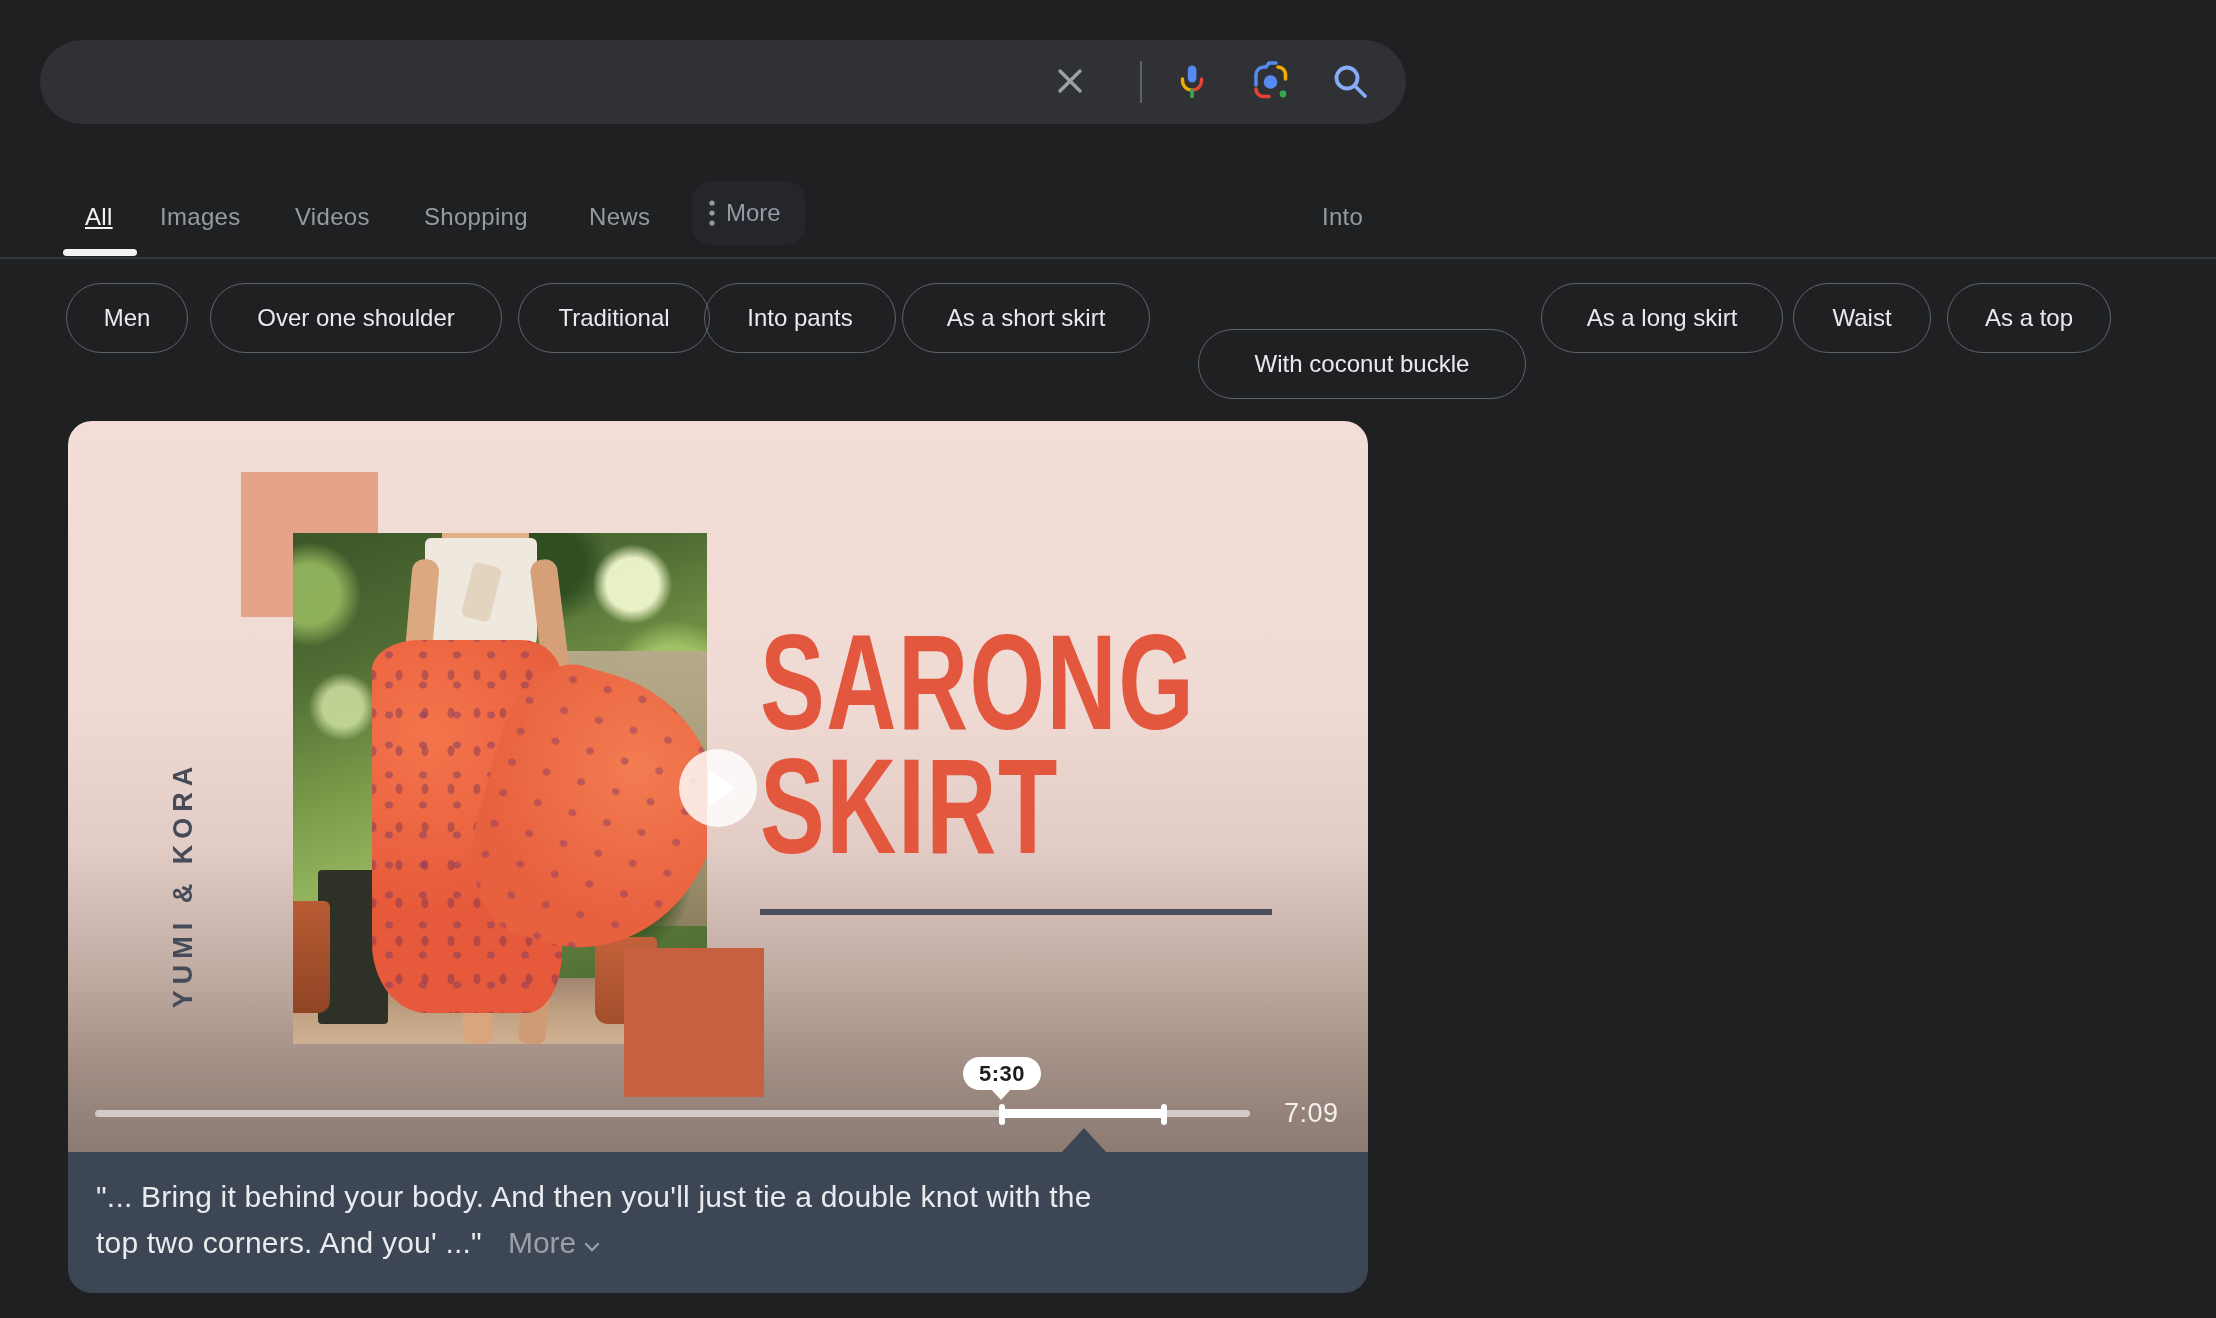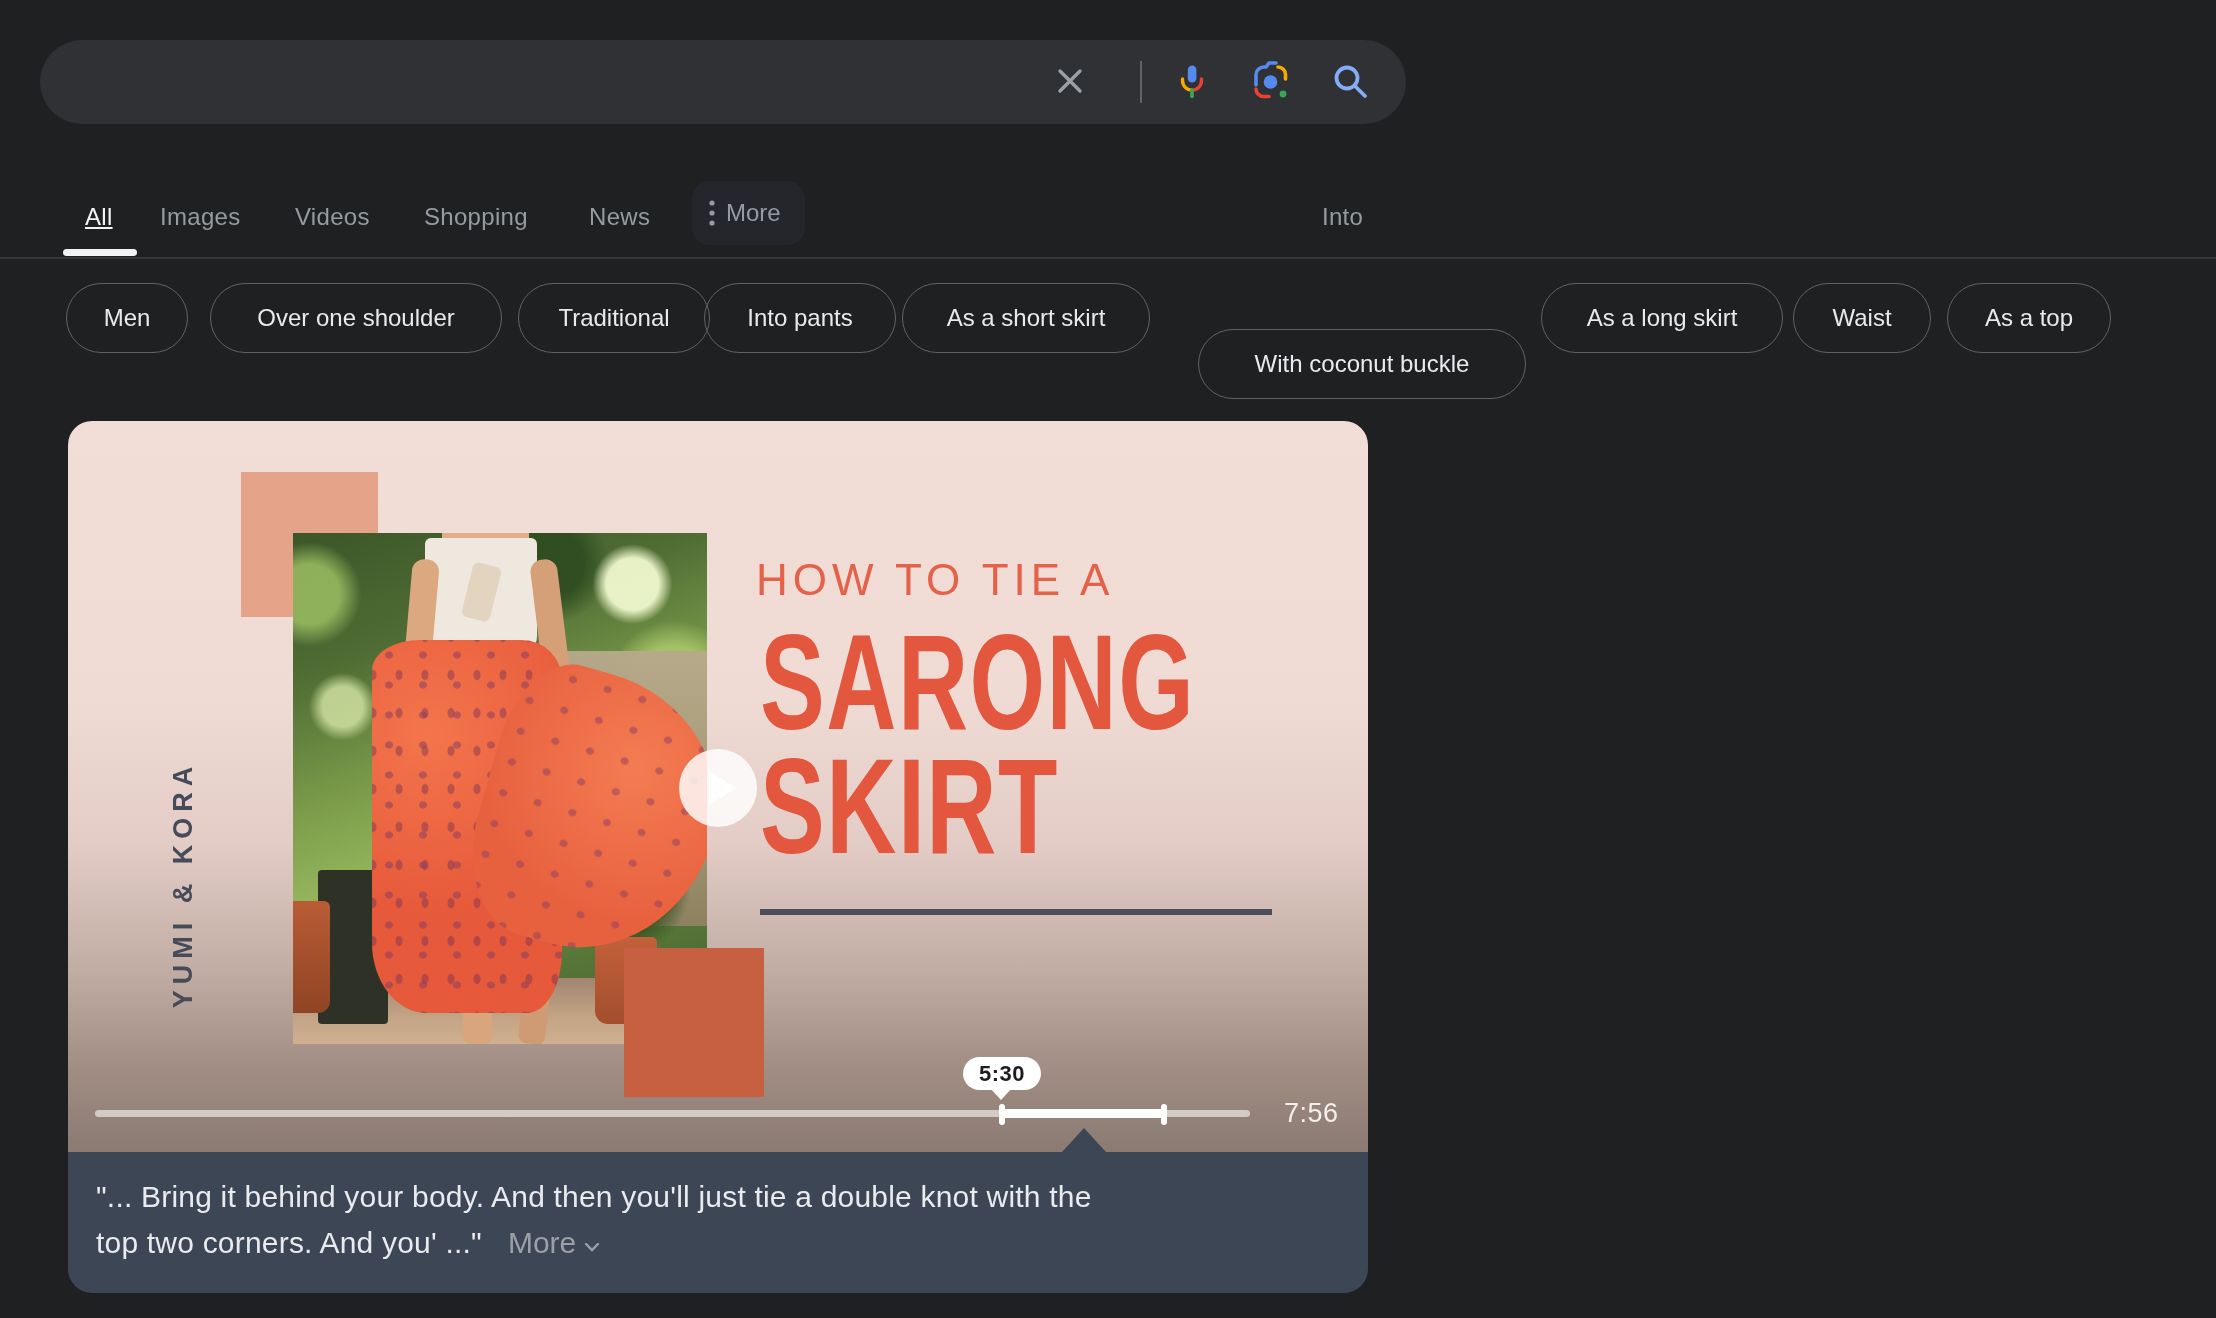--- a/index.html
+++ b/index.html
@@ -261,36 +261,35 @@
       <div class="ph ph-skirt-main"></div>
       <div class="ph ph-skirt-flare"></div>
     </div>
 
     <div class="abs brand-wrap">
       <div class="brand">YUMI &amp; KORA</div>
     </div>
 
     <div class="abs orange-square"></div>
 
-    <div class="abs t-line1">HOW TO TIE A</div>
     <div class="abs t-line2">SARONG</div>
     <div class="abs t-line3">SKIRT</div>
     <div class="abs t-underline"></div>
 
     <button class="abs play-btn" aria-label="Play video">
       <span class="play-tri"></span>
     </button>
 
     <div class="abs track"></div>
     <div class="abs seg"></div>
     <div class="abs tick tick-l"></div>
     <div class="abs tick tick-r"></div>
     <div class="abs tooltip">5:30</div>
     <div class="abs tooltip-ptr"></div>
-    <div class="abs duration">7:56</div>
+    <div class="abs duration">7:09</div>
   </div>
 
   <div class="abs caption-notch"></div>
   <div class="caption">
     <div class="caption-text">
       <span>"... Bring it behind your body. And then you'll just tie a double knot with the</span><br>
       <span>top two corners. And you' ..."</span><button class="more-link"><span>More</span><span class="more-chevron"><svg width="16" height="11" viewBox="0 0 16 11">
               <path d="M2 2 L8 8 L14 2" stroke="#9aa0a6" stroke-width="2.4" fill="none" stroke-linecap="round"></path>
             </svg></span></button>
     </div>

